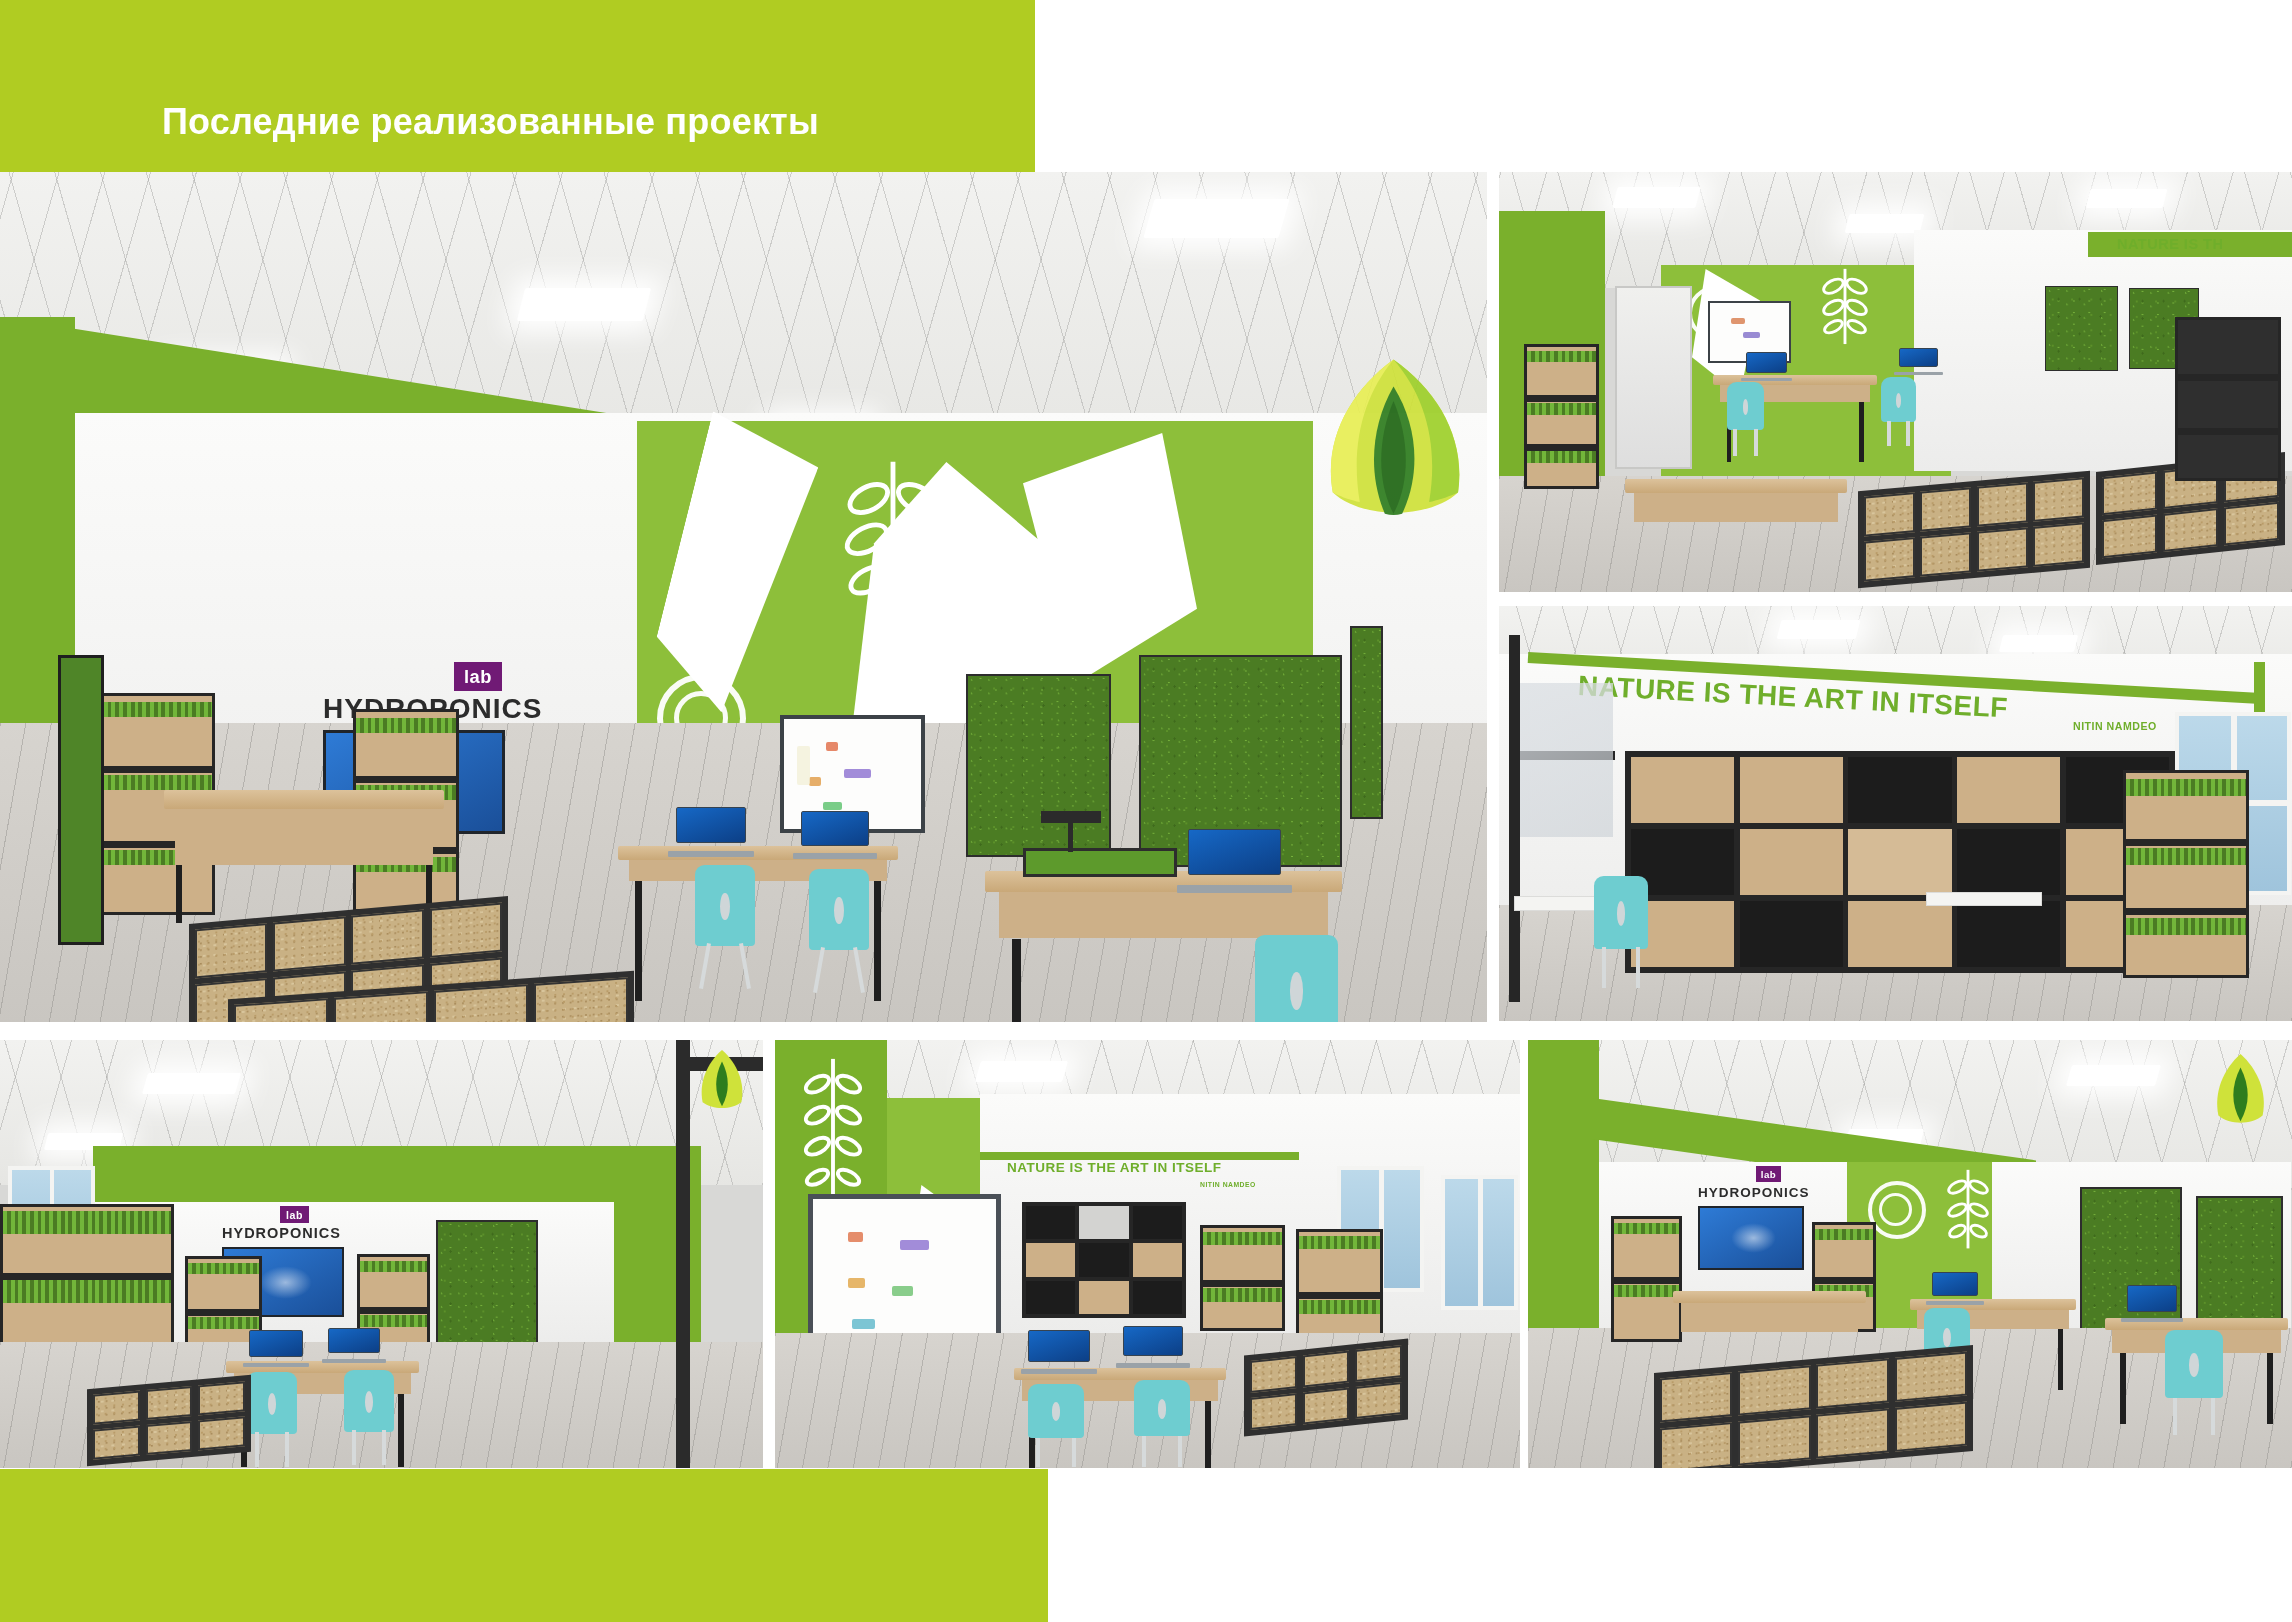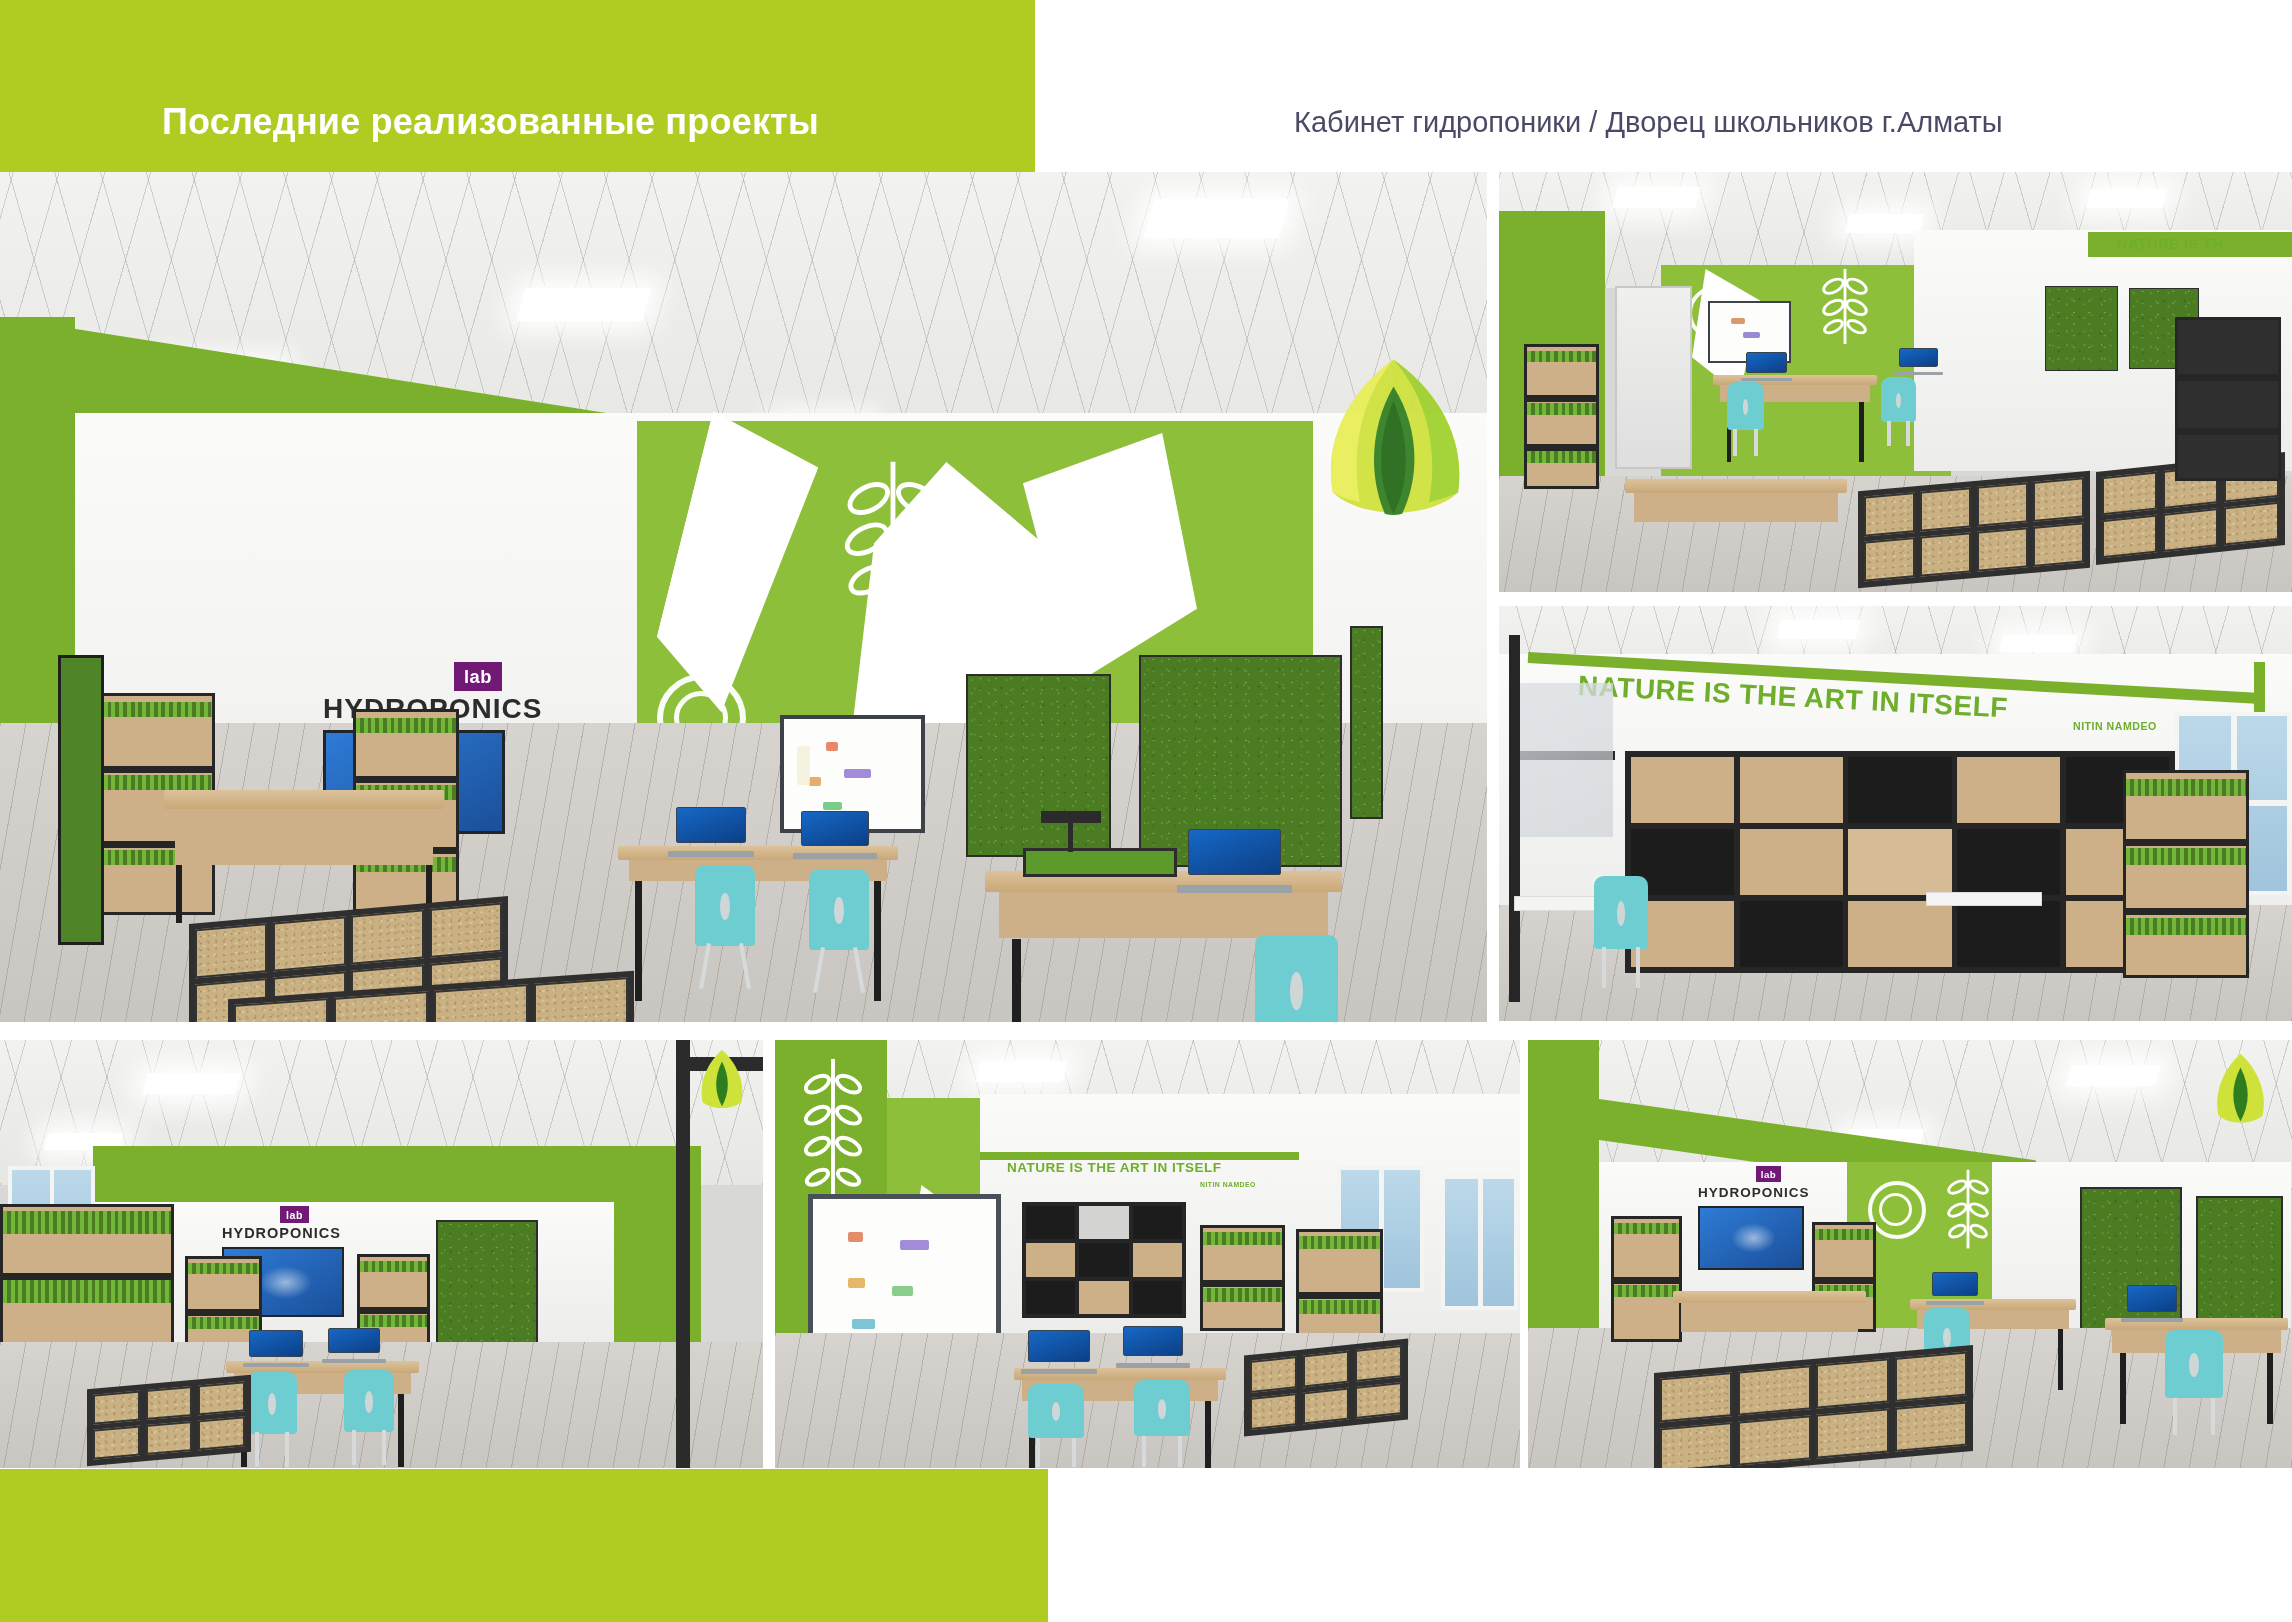--- a/index.html
+++ b/index.html
@@ -126,21 +126,20 @@
   .blob{ position:absolute; background:#ffffff; }
   .leafdeco{ position:absolute; }
 </style>
 </head>
 <body>
 
 <div class="page">
 
   <div class="header-banner"></div>
   <div class="header-title">Последние реализованные проекты</div>
-  <div class="header-subtitle">Кабинет гидропоники / Дворец школьников г.Алматы</div>
 
   <div class="photo" style="left:0px; top:172px; width:1487px; height:850px;">
 
     <div class="ceiling" style="height:290px;">
       <div class="ceil-grid"></div>
     </div>
     <div class="lamp" style="left:1149px; top:27px; width:135px; height:39px; transform:skewX(-16deg);"></div>
     <div class="lamp" style="left:521px; top:116px; width:126px; height:33px; transform:skewX(-14deg);"></div>
     <div class="lamp" style="left:164px; top:193px; width:116px; height:27px; transform:skewX(-12deg);"></div>
     <div class="lamp" style="left:772px; top:249px; width:93px; height:21px; transform:skewX(-12deg);"></div>

